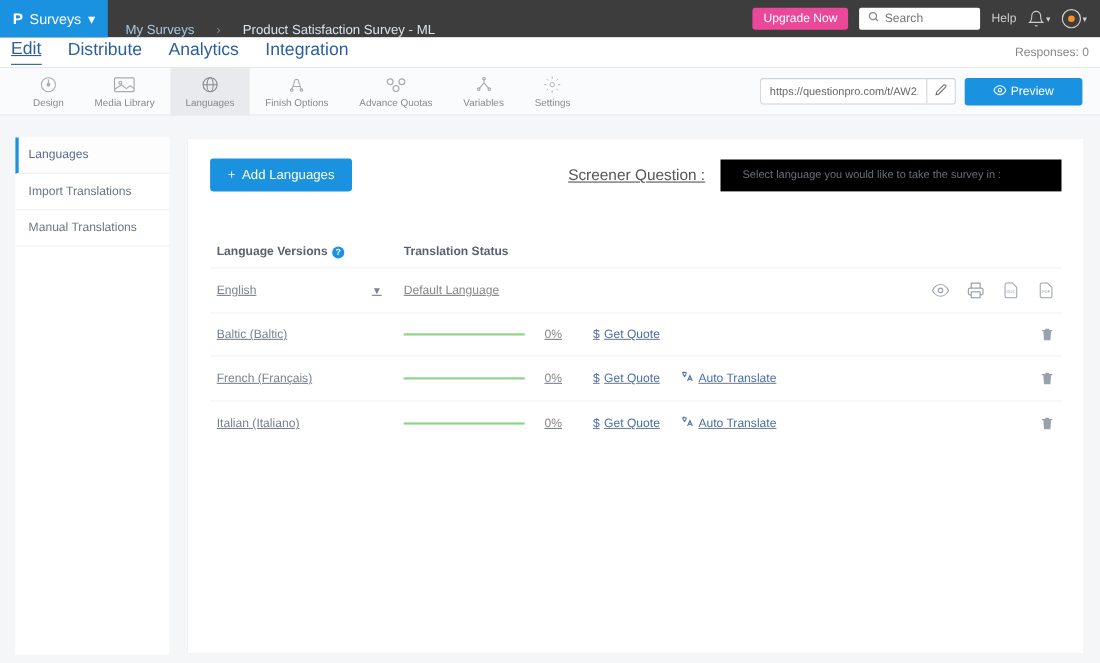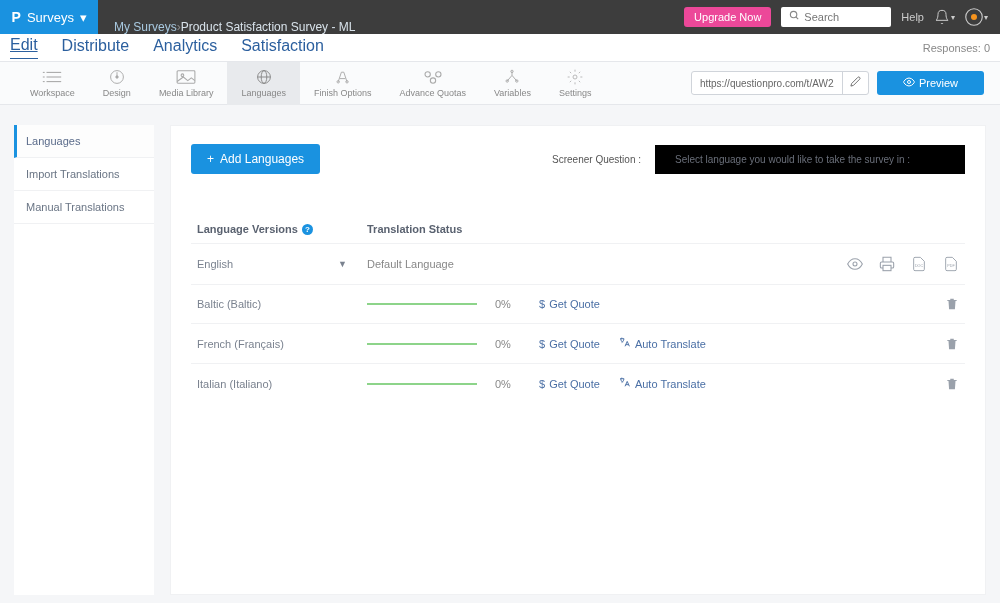--- a/index.html
+++ b/index.html
@@ -1,21 +1,21 @@
 <!DOCTYPE html>
 <html><head>
 <meta charset="utf-8">
 <style>
 * { margin: 0; padding: 0; box-sizing: border-box; font-family: -apple-system, BlinkMacSystemFont, "Segoe UI", Arial, sans-serif; }
 body { background: #f5f6f8; font-size: 12px; color: #333; }
 
 .header { background: #3d3d3d; height: 34px; display: flex; align-items: center; }
 .logo { width: 98px; height: 34px; background: #1a92e0; display: flex; align-items: center; justify-content: center; gap: 6px; color: #fff; font-size: 13px; }
 .logo-icon { font-weight: bold; font-size: 14px; }
-.breadcrumb { display: flex; align-items: center; padding: 0 16px; gap: 0; flex: 1; margin-top: 20px; }
+.breadcrumb { display: flex; align-items: center; padding: 0 16px; gap: 20px; flex: 1; margin-top: 20px; }
 .crumb { color: #a8c9e0; font-size: 12px; }
 .crumb-sep { color: #888; }
 .header-right { display: flex; align-items: center; gap: 10px; padding-right: 12px; }
 .upgrade-btn { background: #ec4899; color: #fff; border: none; padding: 4px 10px; border-radius: 3px; font-size: 11px; cursor: pointer; }
 .search-wrap { background: #fff; border-radius: 2px; display: flex; align-items: center; padding: 3px 8px; width: 110px; }
 .search-wrap input { border: none; outline: none; width: 80px; font-size: 11px; margin-left: 4px; }
 .help-link { color: #ccc; font-size: 11px; }
 .bell, .avatar { color: #ccc; display: flex; align-items: center; }
 
 .subnav { background: #fff; border-bottom: 1px solid #e5e7eb; height: 28px; display: flex; align-items: center; padding: 0 10px; justify-content: space-between; }
@@ -37,28 +37,28 @@
 
 .main { display: flex; padding: 20px 14px; gap: 16px; }
 .sidebar { width: 140px; background: #fff; }
 .side-item { padding: 10px 12px; color: #6a7585; font-size: 11px; cursor: pointer; border-bottom: 1px solid #f0f1f3; }
 .side-item.active { color: #5a6b8a; border-left: 3px solid #1a92e0; padding-left: 9px; background: #fdfdfd; }
 
 .content { flex: 1; background: #fff; padding: 18px 20px; min-height: 470px; border: 1px solid #f0f1f3; }
 .content-top { display: flex; align-items: center; justify-content: space-between; margin-bottom: 30px; gap: 18px; }
 .add-btn { background: #1a92e0; color: #fff; border: none; padding: 8px 16px; border-radius: 3px; font-size: 12px; cursor: pointer; display: flex; align-items: center; gap: 6px; }
 .screener { display: flex; align-items: center; gap: 14px; }
-.screener-label { font-size: 10px; color: #555; }
+.screener-label { font-size: 14px; color: #555; text-decoration: underline; }
 .screener-box { background: #000000; padding: 9px 20px; font-size: 10px; color: #6a6f7a; width: 310px; }
 
 .table-head { display: flex; padding: 8px 6px; color: #5a6270; font-size: 11px; font-weight: bold; margin-top: 41px; }
 .col-lang { width: 170px; display: flex; align-items: center; gap: 4px; }
 .col-status { flex: 1; }
 
-.row { display: flex; align-items: center; padding: 12px 6px; border-top: 1px solid #f0f1f3; font-size: 11px; color: #7a828f; }
+.row { display: flex; align-items: center; padding: 12px 6px; border-top: 1px solid #f0f1f3; font-size: 11px; color: #7a828f; text-decoration: underline; }
 .row .col-lang { display: flex; align-items: center; justify-content: space-between; padding-right: 20px; }
 .row .col-status { display: flex; align-items: center; gap: 18px; }
 .progress { width: 110px; height: 2px; background: #8dd48a; }
 .pct { color: #888; min-width: 26px; }
 .quote { color: #4a6fa5; cursor: pointer; display: flex; align-items: center; gap: 4px; }
 .auto-t { color: #4a6fa5; cursor: pointer; display: flex; align-items: center; gap: 4px; }
 .row-actions { display: flex; gap: 16px; align-items: center; margin-left: auto; }
 .act-icon { color: #9aa1ab; cursor: pointer; }
 .act-icon svg { display: block; }
 .default-lbl { color: #888; }
@@ -106,42 +106,29 @@
       <span style="font-size:8px;margin-left:1px">▾</span>
     </span>
   </div>
 </div>
 
 <div class="subnav">
   <div class="subnav-left">
     <span class="subnav-item active">Edit</span>
     <span class="subnav-item">Distribute</span>
     <span class="subnav-item">Analytics</span>
-    <span class="subnav-item">Satisfaction</span>
+    <span class="subnav-item">Integration</span>
   </div>
   <div class="responses">
     <span>Responses:</span> <span>0</span>
   </div>
 </div>
 
 <div class="toolbar">
   <div class="toolbar-left">
-    <div class="tool-item">
-      <span class="tool-icon">
-          <svg width="22" height="16" viewBox="0 0 24 16" fill="none" stroke="#aaa" stroke-width="1.2">
-            <line x1="2" y1="3" x2="4" y2="3"></line>
-            <line x1="6" y1="3" x2="22" y2="3"></line>
-            <line x1="2" y1="8" x2="4" y2="8"></line>
-            <line x1="6" y1="8" x2="22" y2="8"></line>
-            <line x1="2" y1="13" x2="4" y2="13"></line>
-            <line x1="6" y1="13" x2="22" y2="13"></line>
-          </svg>
-        </span>
-      <span>Workspace</span>
-    </div>
     <div class="tool-item">
       <span class="tool-icon">
           <svg width="20" height="16" viewBox="0 0 24 20" fill="none" stroke="#aaa" stroke-width="1.2">
             <circle cx="12" cy="10" r="8"></circle>
             <circle cx="12" cy="10" r="1.5" fill="#aaa"></circle>
             <line x1="12" y1="10" x2="12" y2="4"></line>
           </svg>
         </span>
       <span>Design</span>
     </div>

